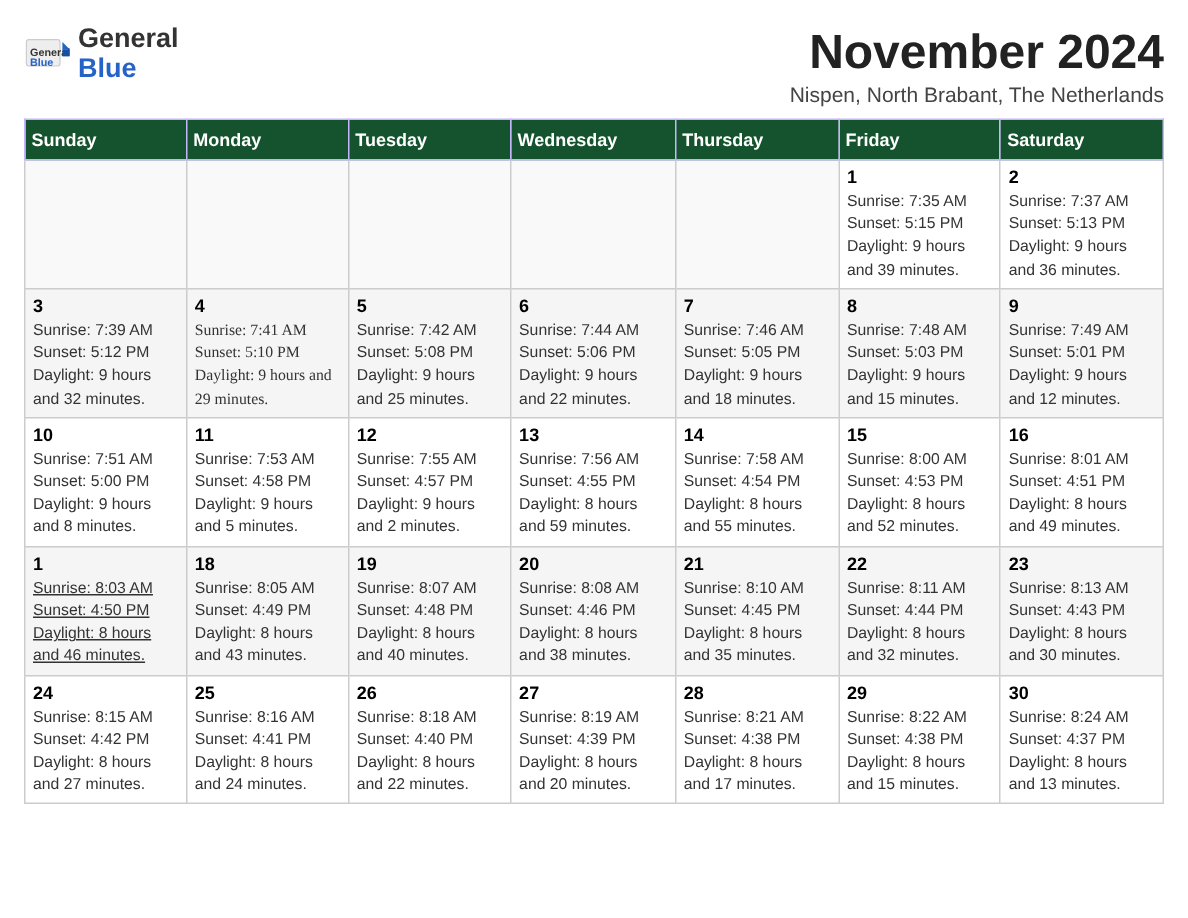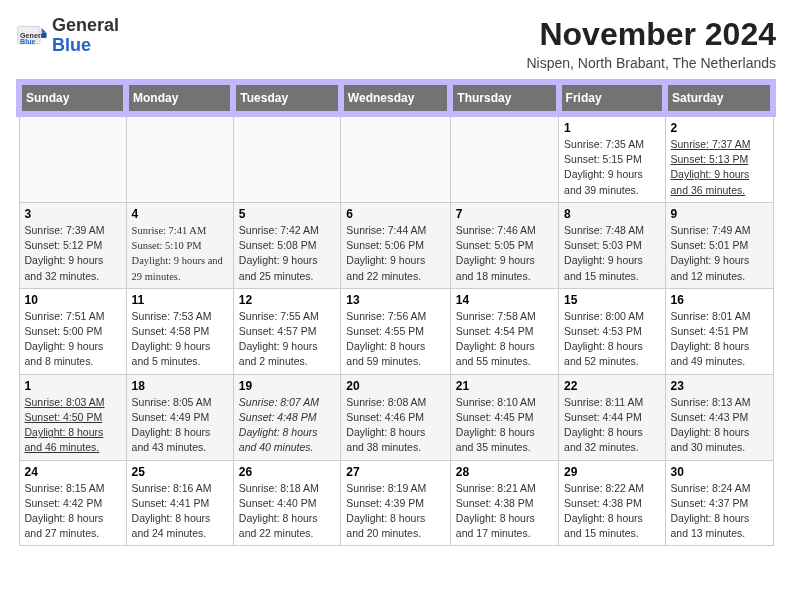--- a/index.html
+++ b/index.html
@@ -44,27 +44,27 @@
       font-size: 14px;
       color: #444;
       margin-top: 2px;
     }
     .calendar {
       width: 100%;
       border-collapse: collapse;
       font-size: 10.5px;
     }
     .calendar th {
-      background: #737373;
+      background: #14532d;
       color: #fff;
       padding: 6px 4px;
       text-align: left;
       font-size: 12px;
       font-weight: bold;
-      border: 6px solid #c4b5fd;
+      border: 1px solid #c4b5fd;
     }
     .calendar td {
       border: 1px solid #ccc;
       vertical-align: top;
       padding: 4px 5px;
       width: 113px;
       min-height: 70px;
       background: #fff;
     }
     .calendar tr:nth-child(even) td {
@@ -133,21 +133,21 @@
         <td class="empty-cell"></td>
         <td class="empty-cell"></td>
         <td>
           <span class="day-num">1</span>
           <div class="day-info" style="white-space: pre-line;">Sunrise: 7:35 AM
 Sunset: 5:15 PM
 Daylight: 9 hours and 39 minutes.</div>
         </td>
         <td>
           <span class="day-num">2</span>
-          <div class="day-info" style="white-space: pre-line; text-decoration: underline;">Sunrise: 7:37 AM
+          <div class="day-info" style="white-space: pre-line;">Sunrise: 7:37 AM
 Sunset: 5:13 PM
 Daylight: 9 hours and 36 minutes.</div>
         </td>
       </tr>
       <tr>
         <td>
           <span class="day-num">3</span>
           <div class="day-info" style="white-space: pre-line;">Sunrise: 7:39 AM
 Sunset: 5:12 PM
 Daylight: 9 hours and 32 minutes.</div>
@@ -241,21 +241,21 @@
 Daylight: 8 hours and 46 minutes.</div>
         </td>
         <td>
           <span class="day-num">18</span>
           <div class="day-info" style="white-space: pre-line;">Sunrise: 8:05 AM
 Sunset: 4:49 PM
 Daylight: 8 hours and 43 minutes.</div>
         </td>
         <td>
           <span class="day-num">19</span>
-          <div class="day-info" style="white-space: pre-line; font-style: italic;">Sunrise: 8:07 AM
+          <div class="day-info" style="white-space: pre-line;">Sunrise: 8:07 AM
 Sunset: 4:48 PM
 Daylight: 8 hours and 40 minutes.</div>
         </td>
         <td>
           <span class="day-num">20</span>
           <div class="day-info" style="white-space: pre-line;">Sunrise: 8:08 AM
 Sunset: 4:46 PM
 Daylight: 8 hours and 38 minutes.</div>
         </td>
         <td>

